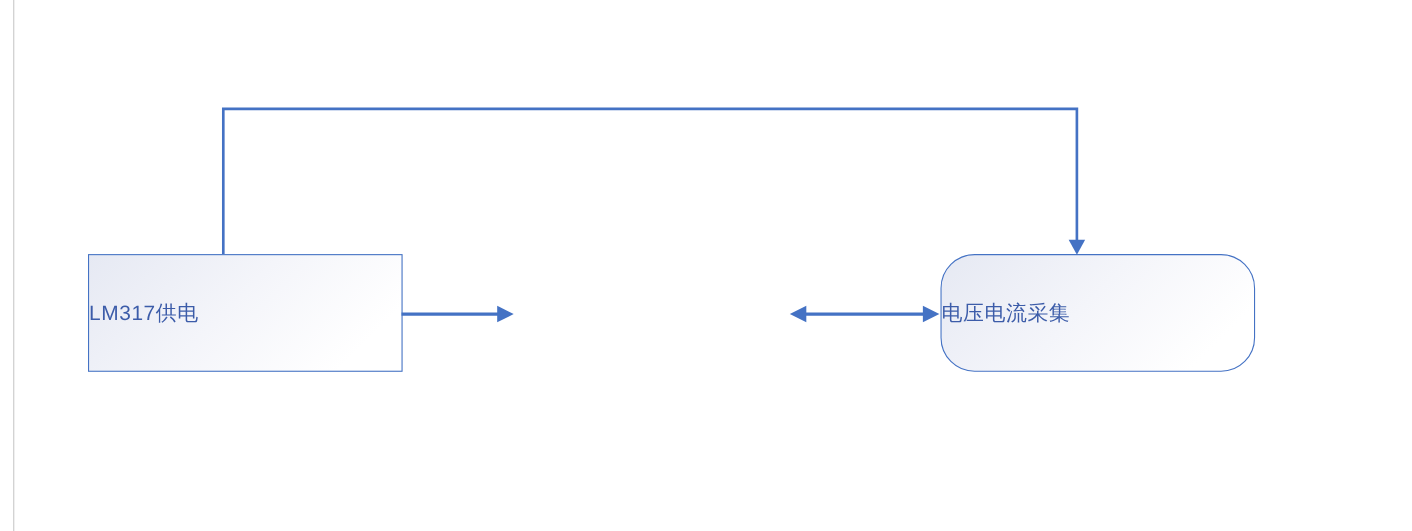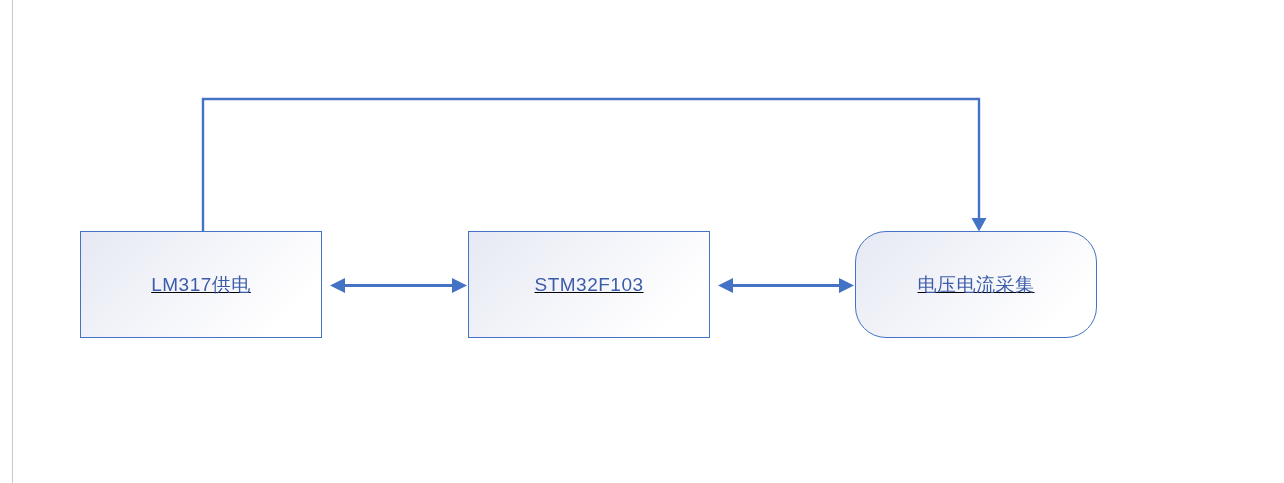--- a/index.html
+++ b/index.html
@@ -26,30 +26,28 @@
   .connector-layer {
     position: absolute;
     left: 0;
     top: 0;
     width: 1284px;
     height: 483px;
     pointer-events: none;
   }
   .node {
     position: absolute;
-    width: 242px;
+    width: 286px;
     height: 107px;
     box-sizing: border-box;
     border: 1.6px solid #4472c4;
     background: linear-gradient(135deg, #e6e9f3 0%, #f4f5fa 45%, #ffffff 85%);
     display: flex;
     align-items: center;
-    justify-content: center;
     cursor: default;
-    text-decoration: underline;
   }
   .node span {
     color: #3c5ca9;
     font-size: 19px;
     letter-spacing: 0.5px;
     white-space: nowrap;
   }
   .node-lm317   { left: 80px;  top: 231px; }
   .node-stm32   { left: 468px; top: 231px; }
   .node-acquire { left: 855px; top: 231px; border-radius: 31px; }
@@ -78,21 +76,18 @@
       <line x1="730" y1="285.5" x2="842" y2="285.5" stroke="#4472c4" stroke-width="3"></line>
       <polygon points="718,285.5 733,278 733,293" fill="#4472c4"></polygon>
       <polygon points="854,285.5 839,278 839,293" fill="#4472c4"></polygon>
     </g>
   </svg>
 
   <div class="node node-lm317">
     <span>LM317供电</span>
   </div>
 
-  <div class="node node-stm32">
-    <span>STM32F103</span>
-  </div>
 
   <div class="node node-acquire">
     <span>电压电流采集</span>
   </div>
 
 </div>
 
 </body></html>

